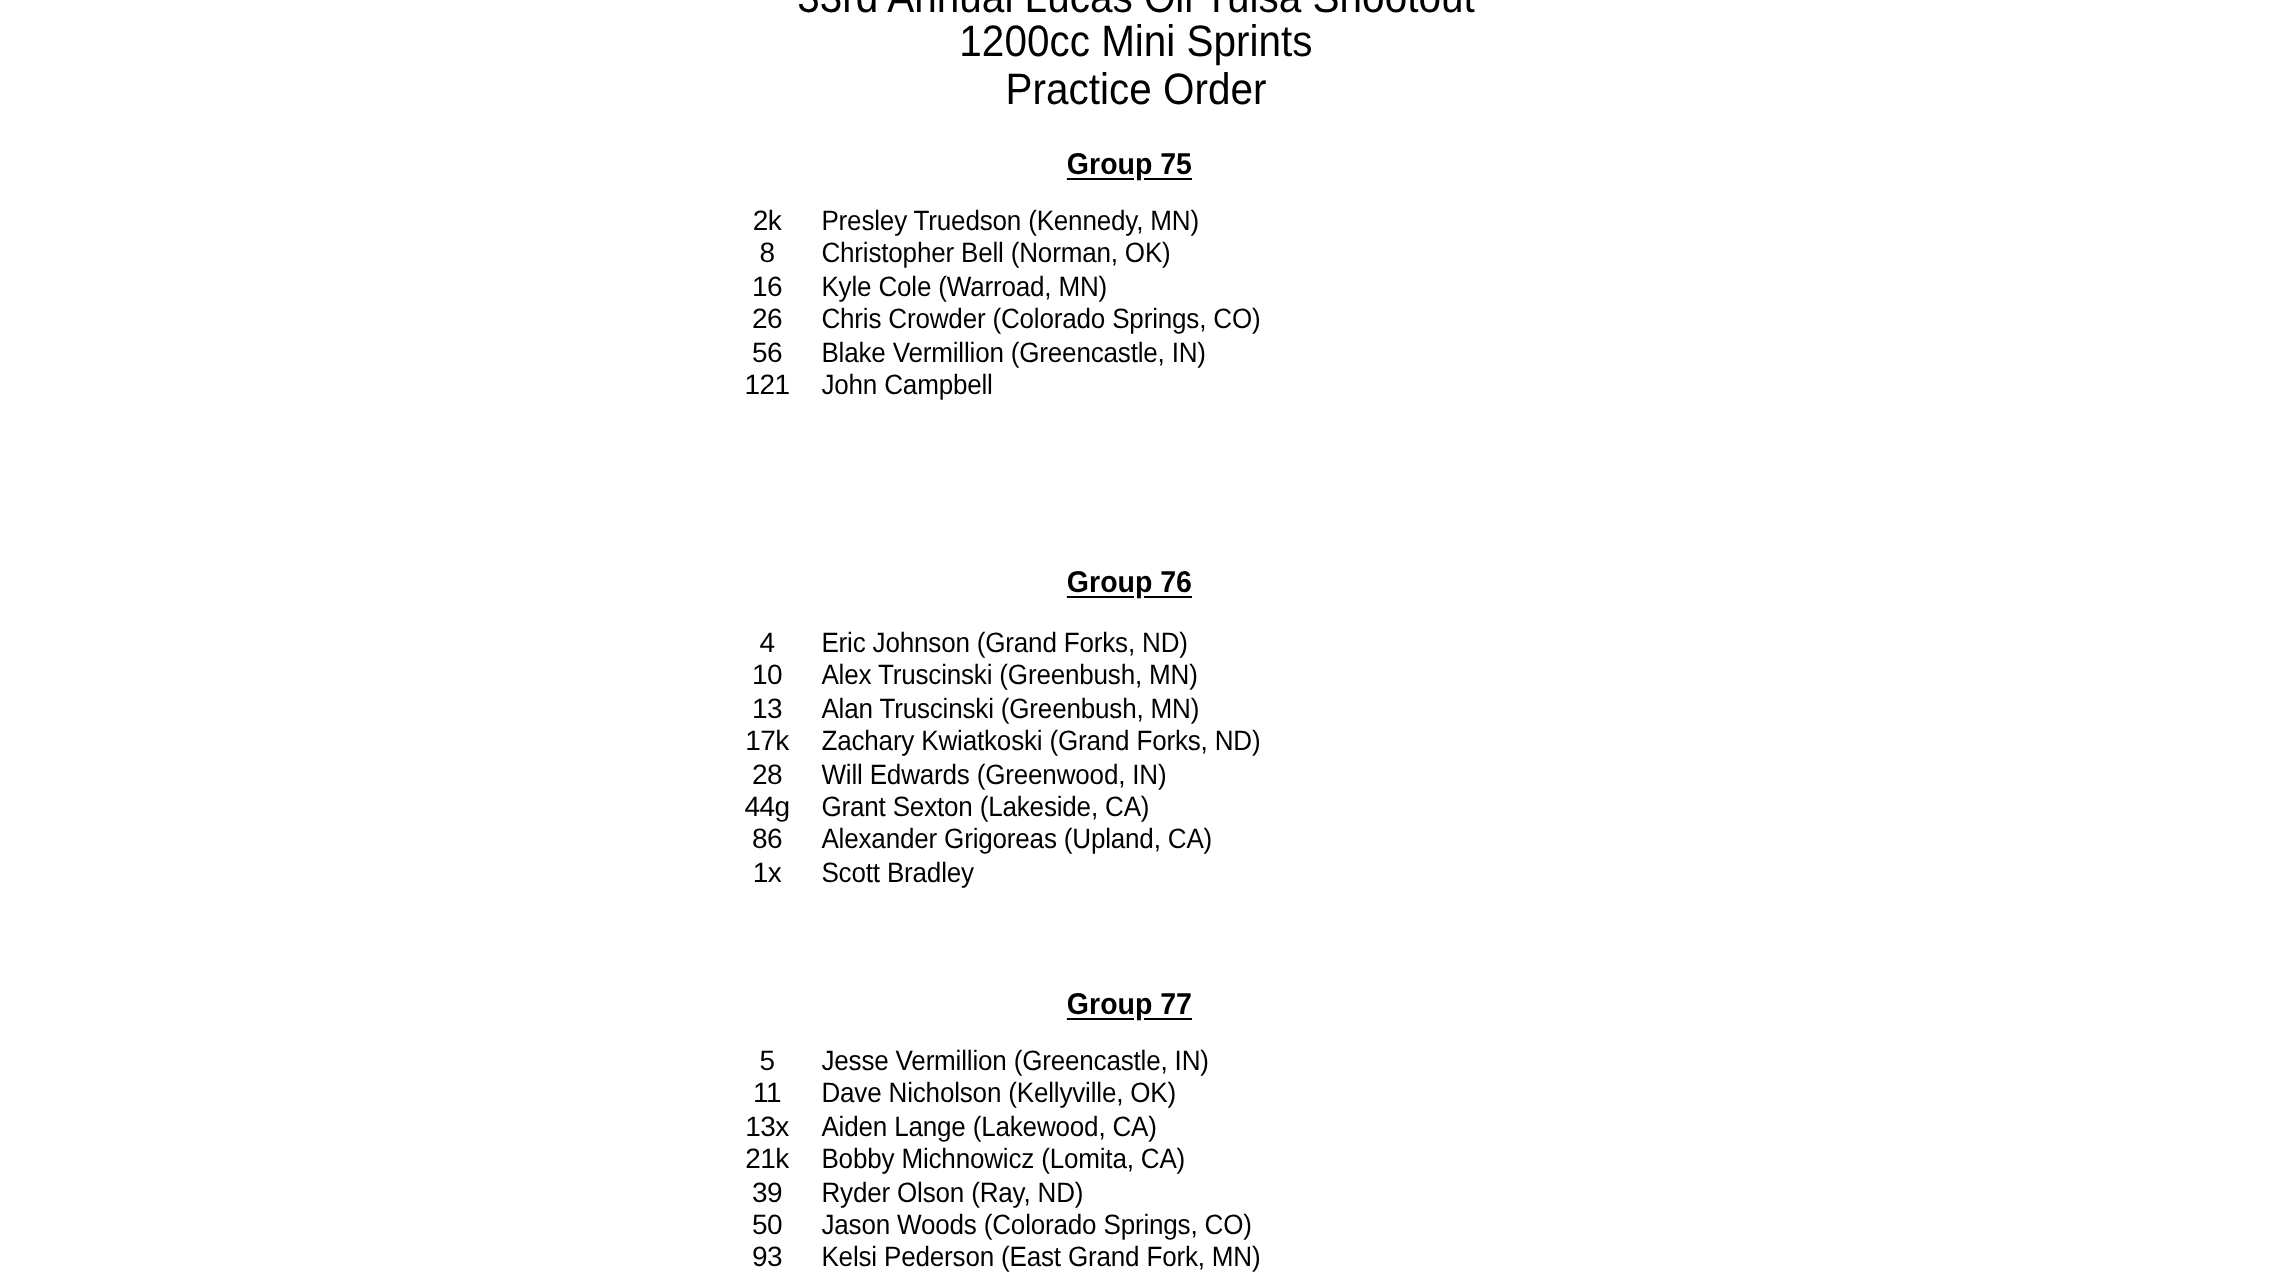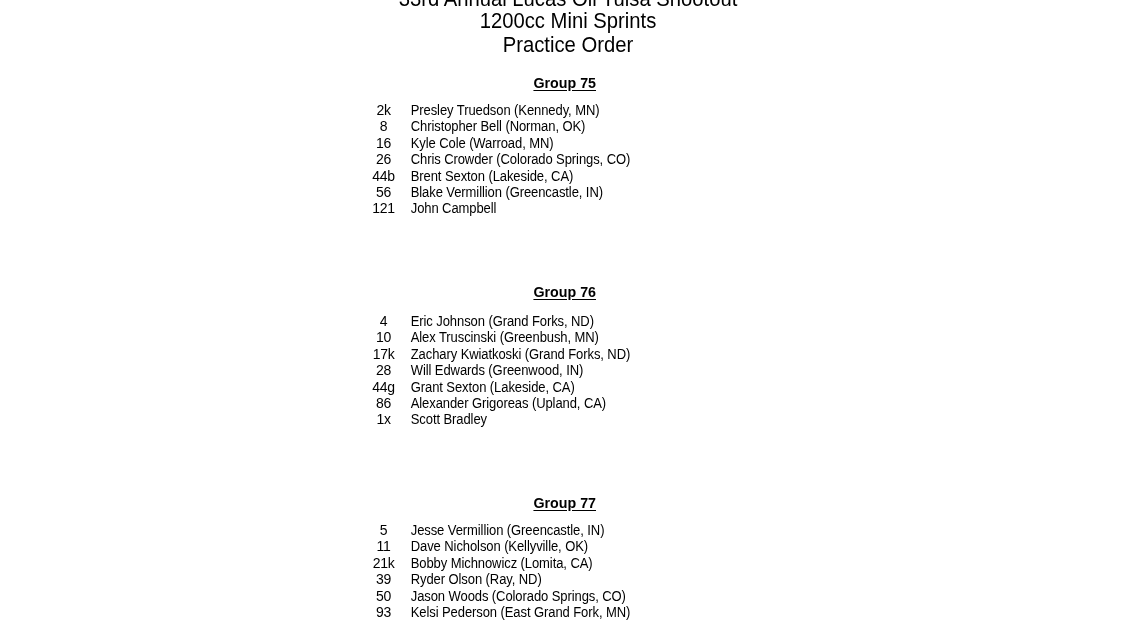--- a/index.html
+++ b/index.html
@@ -97,42 +97,42 @@
       </div>
     <div class="row">
         <span class="num">16</span>
         <span class="name">Kyle Cole (Warroad, MN)</span>
       </div>
     <div class="row">
         <span class="num">26</span>
         <span class="name">Chris Crowder (Colorado Springs, CO)</span>
       </div>
     <div class="row">
-        <span class="num">44b</span>
-        <span class="name">Brent Sexton (Lakeside, CA)</span>
-      </div>
-    <div class="row">
         <span class="num">56</span>
         <span class="name">Blake Vermillion (Greencastle, IN)</span>
       </div>
     <div class="row">
         <span class="num">121</span>
         <span class="name">John Campbell</span>
       </div>
   </div>
 
   <div class="group-title" style="top:283px;">Group 76</div>
   <div class="entries" style="top:313px;">
     <div class="row">
         <span class="num">4</span>
         <span class="name">Eric Johnson (Grand Forks, ND)</span>
       </div>
     <div class="row">
         <span class="num">10</span>
         <span class="name">Alex Truscinski (Greenbush, MN)</span>
+      </div>
+    <div class="row">
+        <span class="num">13</span>
+        <span class="name">Alan Truscinski (Greenbush, MN)</span>
       </div>
     <div class="row">
         <span class="num">17k</span>
         <span class="name">Zachary Kwiatkoski (Grand Forks, ND)</span>
       </div>
     <div class="row">
         <span class="num">28</span>
         <span class="name">Will Edwards (Greenwood, IN)</span>
       </div>
     <div class="row">
@@ -153,20 +153,24 @@
   <div class="entries" style="top:522px;">
     <div class="row">
         <span class="num">5</span>
         <span class="name">Jesse Vermillion (Greencastle, IN)</span>
       </div>
     <div class="row">
         <span class="num">11</span>
         <span class="name">Dave Nicholson (Kellyville, OK)</span>
       </div>
     <div class="row">
+        <span class="num">13x</span>
+        <span class="name">Aiden Lange (Lakewood, CA)</span>
+      </div>
+    <div class="row">
         <span class="num">21k</span>
         <span class="name">Bobby Michnowicz (Lomita, CA)</span>
       </div>
     <div class="row">
         <span class="num">39</span>
         <span class="name">Ryder Olson (Ray, ND)</span>
       </div>
     <div class="row">
         <span class="num">50</span>
         <span class="name">Jason Woods (Colorado Springs, CO)</span>

